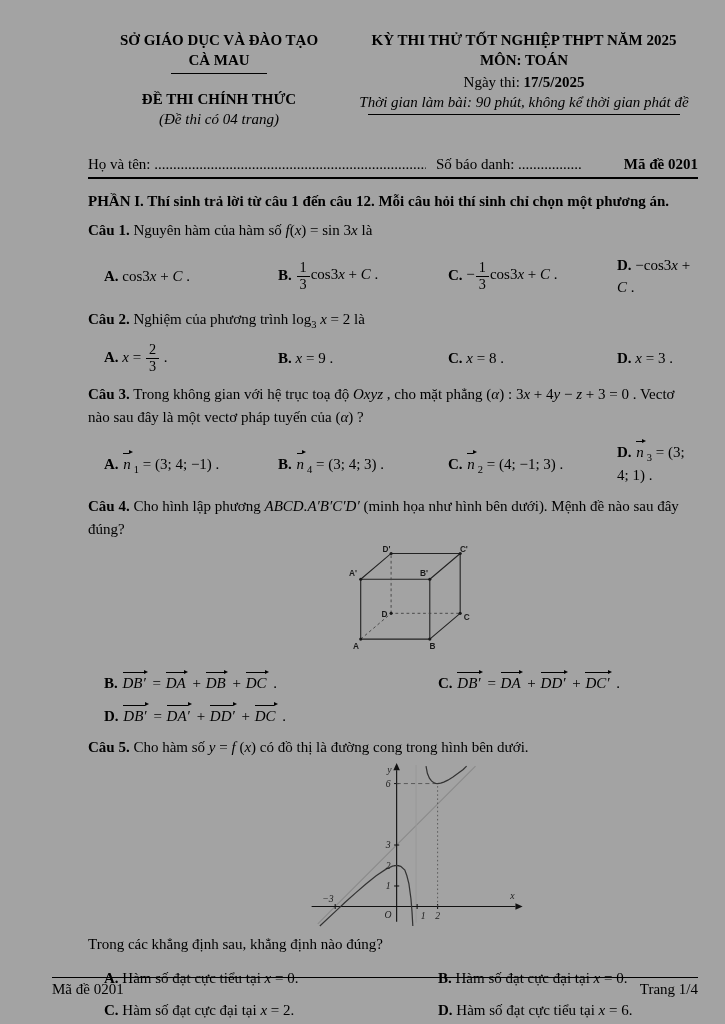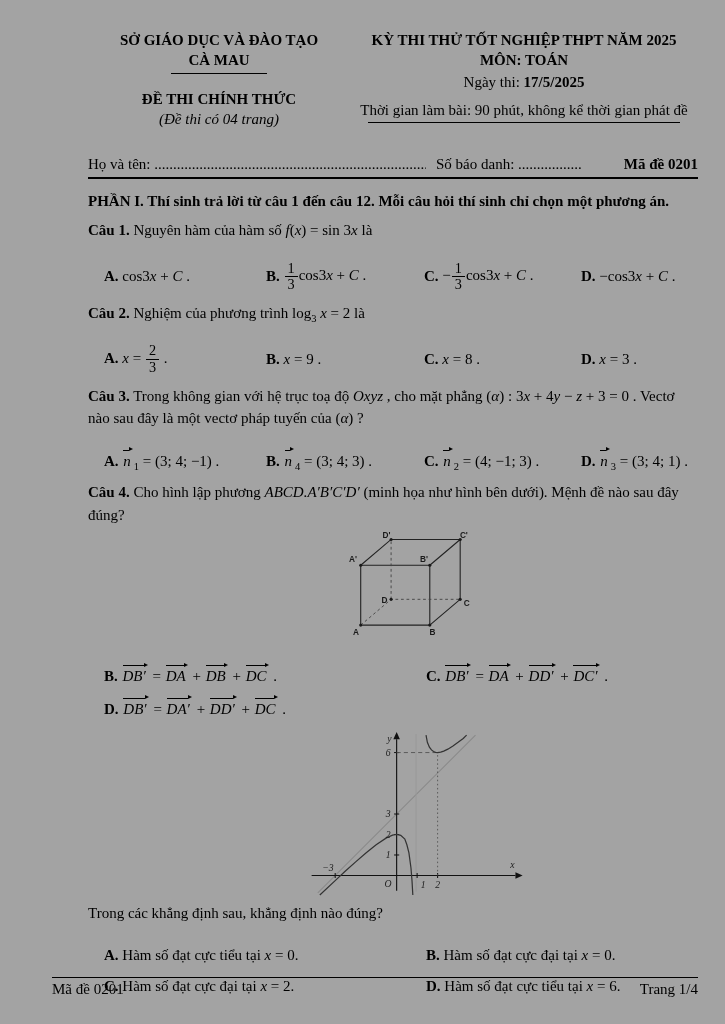--- a/index.html
+++ b/index.html
@@ -9,38 +9,38 @@
 
   
   .hdr{display:flex;}
   .hdr-left{width:262px;text-align:center;flex:none;}
   .hdr-right{flex:1;text-align:center;}
   .b{font-weight:bold;}
   .i{font-style:italic;}
   .hdr div{line-height:1.35;}
   .camau-rule{width:96px;border-bottom:1.5px solid #000;margin:2px auto 0;}
   .official{margin-top:15px;}
-  .duration{margin-top:8px;}
+  .duration{font-style:italic;}
   .duration-rule{width:312px;border-bottom:1.2px solid #000;margin:2px auto 0;}
   .date-line{margin-top:1px;font-family:Liberation Serif, serif;}
 
   
   .info{display:flex;align-items:baseline;margin-top:27px;}
   .info-name{width:338px;white-space:nowrap;overflow:hidden;flex:none;margin-right:10px;}
   .info-sbd{width:168px;white-space:nowrap;overflow:hidden;flex:none;}
   .info-code{margin-left:auto;font-weight:bold;}
   .thick-rule{border-bottom:2.5px solid #000;margin-top:4px;}
 
   .part-heading{font-weight:bold;margin-top:14px;}
 
   
   .q{margin-top:9px;}
   .stem{line-height:1.5;}
   .qnum{font-weight:bold;}
-  .opts{display:grid;padding-left:16px;margin-top:19px;align-items:center;line-height:1.5;}
+  .opts{display:grid;padding-left:16px;margin-top:12px;align-items:center;line-height:1.5;gap:12px;}
   .cols4{grid-template-columns:162px 158px 157px 1fr;}
   .cols2{grid-template-columns:322px 1fr;row-gap:9px;}
   .opt-label{font-weight:bold;}
 
   
   .mi{font-style:italic;}
   .sub{vertical-align:sub;font-size:0.7em;line-height:0;}
   .frac{display:inline-block;text-align:center;vertical-align:middle;font-size:0.95em;line-height:1.1;margin:0 1px;}
   .frac .num{display:block;padding:0 3px;border-bottom:1px solid #000;}
   .frac .den{display:block;padding:0 3px;}
@@ -157,20 +157,21 @@
       </div>
 
       <div class="opts cols2">
         <div class="opt"><span class="opt-label">B.</span> <span><span class="vec">DB′</span> = <span class="vec">DA</span> + <span class="vec">DB</span> + <span class="vec">DC</span> .</span></div>
         <div class="opt"><span class="opt-label">C.</span> <span><span class="vec">DB′</span> = <span class="vec">DA</span> + <span class="vec">DD′</span> + <span class="vec">DC′</span> .</span></div>
         <div class="opt"><span class="opt-label">D.</span> <span><span class="vec">DB′</span> = <span class="vec">DA′</span> + <span class="vec">DD′</span> + <span class="vec">DC</span> .</span></div>
       </div>
     </div>
 
     <div class="q">
+      <div class="stem"><span class="qnum">Câu 5.</span> <span>Cho hàm số <span class="mi">y</span> = <span class="mi">f</span> (<span class="mi">x</span>) có đồ thị là đường cong trong hình bên dưới.</span></div>
 
       <div class="graph-wrap">
         <svg width="226" height="169" viewBox="0 0 220 165">
 
           <line x1="18" y1="160" x2="172" y2="6" stroke="#8a8a8a" stroke-width="1"></line>
 
           <line x1="114" y1="5" x2="114" y2="159" stroke="#9a9a9a" stroke-width="1"></line>
 
           <g stroke="#111" stroke-width="1.1">
             <line x1="12" y1="143" x2="211" y2="143"></line>

